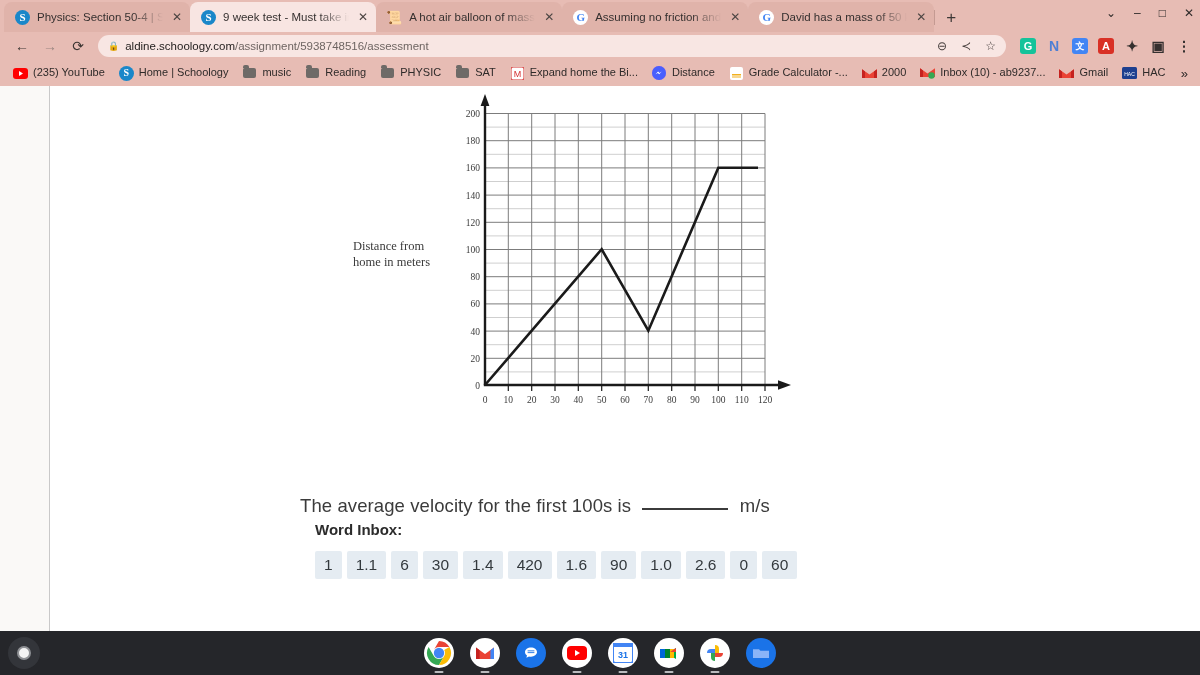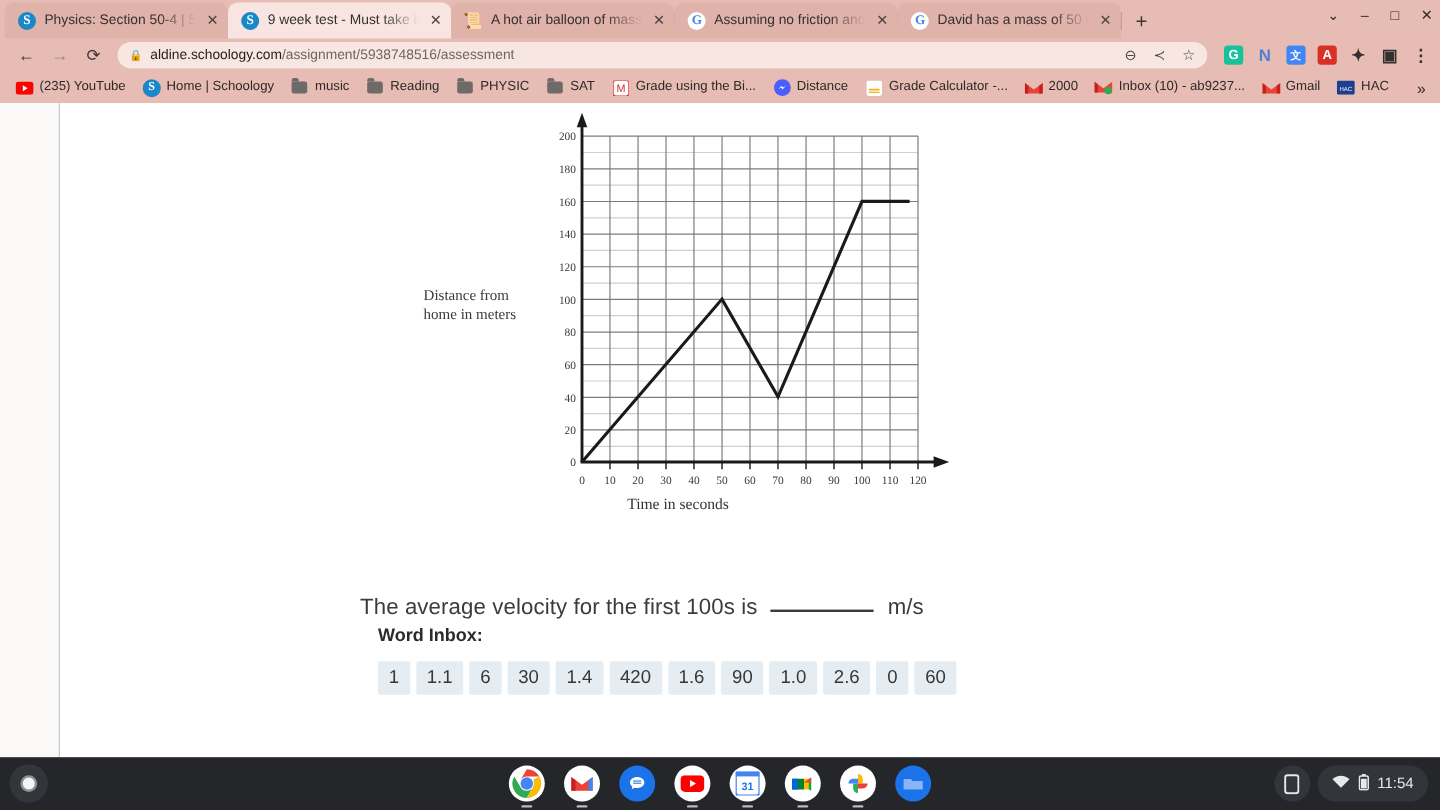--- a/index.html
+++ b/index.html
@@ -228,21 +228,21 @@
         </span>
       <span>SAT</span>
     </div>
     <div class="bm">
       <span class="ico">
         <svg width="13" height="13" viewBox="0 0 13 13">
             <rect width="13" height="13" rx="2" fill="#fff" stroke="#d32f2f"></rect>
             <text x="6.5" y="10" font-size="9" fill="#d32f2f" text-anchor="middle" font-family="Liberation Sans">M</text>
           </svg>
       </span>
-      <span>Grade using the Bi...</span>
+      <span>Expand home the Bi...</span>
     </div>
     <div class="bm">
       <span class="ico">
         <svg width="14" height="14" viewBox="0 0 14 14">
             <circle cx="7" cy="7" r="7" fill="#a334fa"></circle>
             <circle cx="7" cy="7" r="7" fill="#0084ff" opacity=".55"></circle>
             <path d="M3.5 8.3l2.6-2.7 1.4 1.4 2.3-1.4-2.6 2.7-1.4-1.4z" fill="#fff"></path>
           </svg>
       </span>
       <span>Distance</span>
@@ -300,21 +300,20 @@
 
   <div class="viewport">
     <div class="page-rail"></div>
     <div class="page-body">
 
       <div class="graph-wrap">
         <div class="ylabel">
           <span>Distance from</span><br>
           <span>home in meters</span>
         </div>
-        <div class="xlabel">Time in seconds</div>
 
         <svg class="chart" width="510" height="350" viewBox="0 0 510 350">
 
           <g stroke="#cfcfcf" stroke-width="1">
             <line x1="190" y1="281.9" x2="470" y2="281.9"></line>
             <line x1="190" y1="254.7" x2="470" y2="254.7"></line>
             <line x1="190" y1="227.5" x2="470" y2="227.5"></line>
             <line x1="190" y1="200.3" x2="470" y2="200.3"></line>
             <line x1="190" y1="173.1" x2="470" y2="173.1"></line>
             <line x1="190" y1="145.9" x2="470" y2="145.9"></line>
@@ -492,35 +491,13 @@
         <path d="M2 10a4 4 0 014-4h4v4z" fill="#4285f4"></path>
       </svg>
     </div>
     <div class="app nodot" style="background:#1a73e8">
       <svg width="18" height="14" viewBox="0 0 18 14">
           <path d="M1 3.2h6l1.4 1.6H17V12H1z" fill="#8ab4f8"></path>
         </svg>
     </div>
   </div>
 
-  <div class="tray">
-    <div class="tray-btn">
-      <svg width="13" height="17" viewBox="0 0 13 17">
-          <rect x="1" y="1" width="11" height="15" rx="2" fill="none" stroke="#e8e9ea" stroke-width="1.6"></rect>
-        </svg>
-    </div>
-    <div class="tray-pill">
-      <span>
-        <svg width="15" height="11" viewBox="0 0 15 11">
-            <path d="M7.5 10.5L.4 3.4a10 10 0 0114.2 0z" fill="#e8e9ea"></path>
-          </svg>
-      </span>
-      <span>
-        <svg width="9" height="14" viewBox="0 0 9 14">
-            <rect x="3" y="0" width="3" height="1.6" fill="#e8e9ea"></rect>
-            <rect x="0.8" y="1.6" width="7.4" height="11.6" rx="1.4" fill="none" stroke="#e8e9ea" stroke-width="1.3"></rect>
-            <rect x="2.1" y="4" width="4.8" height="8" fill="#e8e9ea"></rect>
-          </svg>
-      </span>
-      <span>11:54</span>
-    </div>
-  </div>
 </div>
 
 </body></html>

